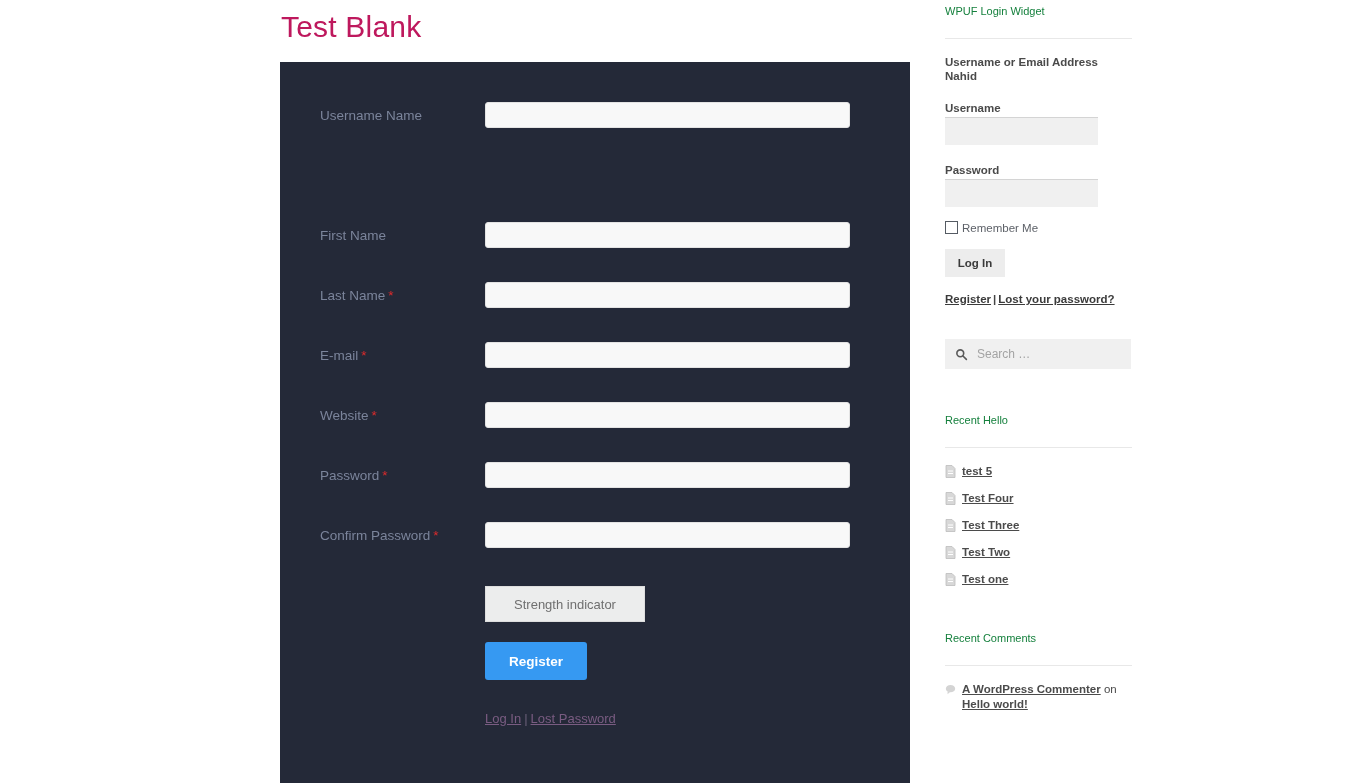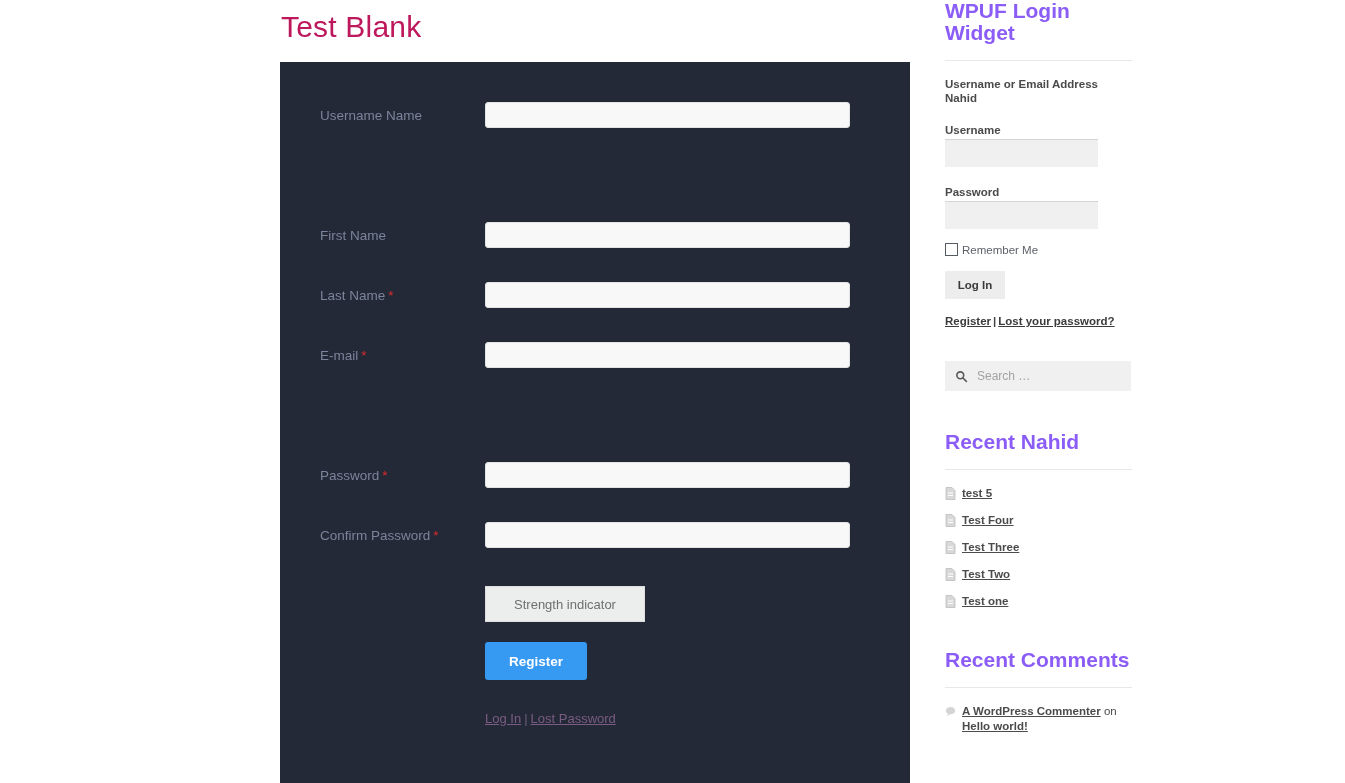--- a/index.html
+++ b/index.html
@@ -125,23 +125,23 @@
 
   
   .sidebar {
     position: absolute;
     left: 945px;
     top: 0;
     width: 187px;
   }
   .widget { margin-bottom: 0; }
   .widget-title {
-    font-size: 21px;
-    font-weight: 700;
-    color: #8b5cf6;
+    font-size: 11px;
+    font-weight: 400;
+    color: #15803d;
     margin: 0;
     line-height: 22px;
   }
   .widget-divider {
     height: 1px;
     background: #e8e8e8;
     margin-top: 16px;
   }
 
   .wpuf-intro {
@@ -299,20 +299,26 @@
     <input class="field-input" type="text" value="" style="">
   </div>
 
   <div class="field-row" style="top:240px;">
     <div class="field-label">
       <span>E-mail</span><span class="req">*</span>
     </div>
     <input class="field-input" type="text" value="" style="">
   </div>
 
+  <div class="field-row" style="top:300px;">
+    <div class="field-label">
+      <span>Website</span><span class="req">*</span>
+    </div>
+    <input class="field-input" type="text" value="" style="">
+  </div>
 
   <div class="field-row" style="top:360px;">
     <div class="field-label">
       <span>Password</span><span class="req">*</span>
     </div>
     <input class="field-input" type="password" value="" style="">
   </div>
 
   <div class="field-row" style="top:420px;">
     <div class="field-label">
@@ -358,21 +364,21 @@
 
   <div class="search-wrap">
     <svg class="search-icon" viewBox="0 0 16 16">
       <circle cx="6.5" cy="6.5" r="4.2" fill="none" stroke="#5a5a5a" stroke-width="2"></circle>
       <line x1="9.8" y1="9.8" x2="14" y2="14" stroke="#5a5a5a" stroke-width="2" stroke-linecap="round"></line>
     </svg>
     <input class="search-input" type="text" placeholder="Search …" style="">
   </div>
 
   <div class="widget widget-spaced">
-    <div class="widget-title">Recent Nahid</div>
+    <div class="widget-title">Recent Hello</div>
     <div class="widget-divider"></div>
     <ul class="list">
       <li>
         <svg class="li-icon" viewBox="0 0 11 13">
           <path d="M1 0.5 h6 l3 3 v9 h-9 z" fill="#d8d8d8" stroke="#bdbdbd" stroke-width="0.8"></path>
           <line x1="3" y1="6" x2="8" y2="6" stroke="#ffffff" stroke-width="1"></line>
           <line x1="3" y1="8.5" x2="8" y2="8.5" stroke="#ffffff" stroke-width="1"></line>
         </svg>
         <a href="#">test 5</a>
       </li>

